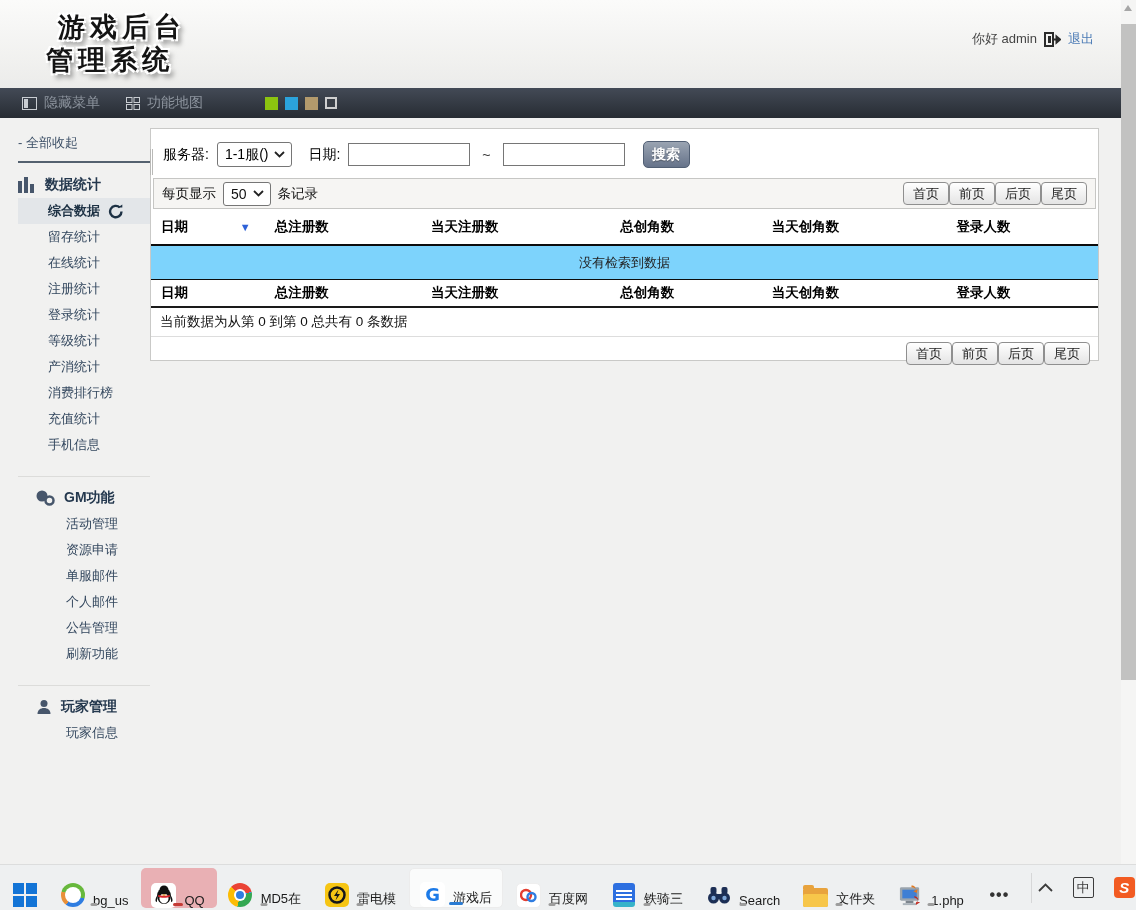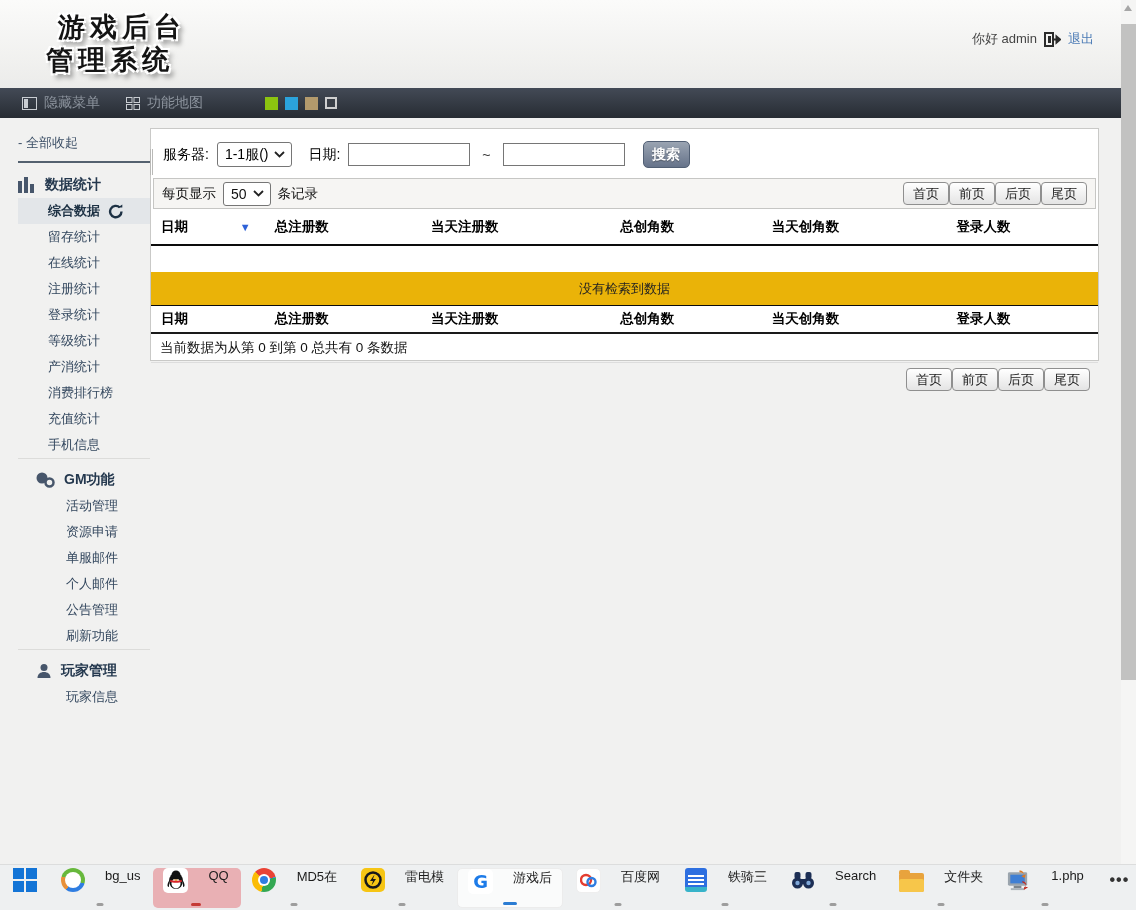--- a/index.html
+++ b/index.html
@@ -25,21 +25,21 @@
   .nav-item { display:flex; align-items:center; gap:7px; color:#8d949e; font-size:14px; margin-right:26px; cursor:pointer; }
   .swatches { display:flex; align-items:center; gap:7px; margin-left:36px; }
   .swatch { width:13px; height:13px; display:inline-block; }
   .swatch.outline { width:12px; height:12px; border:2px solid #cfcfcf; background:#3a3f47 !important; }
 
   
   .sidebar { position:absolute; left:0; top:118px; width:150px; height:746px; font-size:13px; color:#33475e; }
   .collapse-all { margin:16px 0 0 18px; padding-bottom:9px; color:#3c4f66; width:132px;
                   border-bottom:2px solid #54616f; cursor:pointer; }
   .side-section { margin-top:13px; }
-  .side-section.sep { border-top:1px solid #dcdcda; margin-left:18px; margin-right:0; padding-top:12px; margin-top:0; }
+  .side-section.sep { border-top:1px solid #dcdcda; margin-left:18px; margin-right:0; padding-top:12px; margin-top:18px; }
   .sec-head { display:flex; align-items:center; gap:9px; padding-left:18px; font-weight:bold; font-size:14px;
               color:#24384e; margin-bottom:4px; cursor:pointer; }
   .side-item { padding:5px 0 5px 48px; cursor:pointer; color:#33475e; line-height:16px; }
   .side-item.selected { background:#e3e6e9; color:#1d3144; font-weight:bold; margin-left:18px; padding-left:30px;
                         display:flex; align-items:center; gap:8px; }
   .side-section.sep .side-item:first-of-type {}
 
   
   .panel { position:absolute; left:150px; top:128px; width:949px; height:233px; background:#fff;
            border:1px solid #c9c9c7; }
@@ -58,38 +58,38 @@
                  align-items:center; padding:0 8px; font-size:13.5px; color:#111; }
   .perpage-left { display:flex; align-items:center; gap:7px; }
   .pg-group { margin-left:auto; display:flex; }
   .pg-btn { border:1px solid #8f8f8f; border-radius:4px; background:linear-gradient(#ffffff,#e4e4e4);
             font-size:13px; color:#222; padding:2px 9px; height:23px; cursor:pointer; }
 
   .grid-head { display:flex; align-items:center; height:37px; border-bottom:2px solid #0c0c0c; font-weight:bold;
                font-size:13.5px; color:#000; }
   .grid-head .cell { padding-left:10px; display:flex; align-items:center; }
   .sort-arrow { color:#2f62d8; font-size:11px; margin-left:auto; margin-right:14px; }
-  .nodata-row { height:34px; background:#eab308; border-bottom:1px solid #0c0c0c; display:flex;
-                align-items:center; justify-content:center; font-size:13px; color:#222;margin-top:26px; }
+  .nodata-row { height:34px; background:#7dd3fc; border-bottom:1px solid #0c0c0c; display:flex;
+                align-items:center; justify-content:center; font-size:13px; color:#222; }
   .grid-foot { display:flex; align-items:center; height:28px; border-bottom:2px solid #1a1a1a; font-weight:bold;
                font-size:13.5px; }
   .grid-foot .cell { padding-left:10px; }
   .summary-row { height:28px; display:flex; align-items:center; padding-left:9px; font-size:13.5px; color:#111; }
   .bottom-bar { border-top:1px solid #ddd; height:33px; display:flex; align-items:center; padding-right:8px; }
 
   
   .vscroll { position:absolute; right:0; top:0; width:15px; height:864px; background:#f5f5f4; }
   .vscroll .up { position:absolute; top:5px; left:3px; width:0; height:0; border-left:4.5px solid transparent;
                  border-right:4.5px solid transparent; border-bottom:6px solid #a6a6a6; }
   .vscroll .thumb { position:absolute; top:24px; left:0; width:15px; height:656px; background:#c2c2c1; }
 
   
   .taskbar { position:absolute; left:0; top:864px; width:1136px; height:46px; background:#eef0f1;
              border-top:1px solid #dcdddd; display:flex; align-items:center; padding-left:2px; }
-  .tb-item { display:flex; align-items:flex-start; gap:20px; height:40px; padding:0 10px; border-radius:5px;
+  .tb-item { display:flex; align-items:flex-end; gap:8px; height:40px; padding:0 10px; border-radius:5px;
              position:relative; cursor:pointer; font-size:13px; color:#1b1b1b; margin-right:3px; white-space:nowrap; }
   .tb-item .dot { position:absolute; bottom:2px; left:50%; transform:translateX(-50%); width:7px; height:3px;
                   border-radius:2px; background:#9d9d9d; }
   .tb-item.hl-qq { background:#e9b0b4; box-shadow:2px 0 0 #e9b0b4; }
   .tb-item.hl-qq .dot { background:#c53b36; width:10px; }
   .tb-item.hl-active { background:#fafbfb; border:1px solid #ececec; }
   .tb-item.hl-active .dot { background:#2b7cd3; width:14px; }
   .ico24 { width:25px; height:25px; display:flex; align-items:center; justify-content:center; flex:0 0 auto; }
   .win-logo { display:grid; grid-template-columns:11px 11px; grid-template-rows:11px 11px; gap:2px; }
   .win-logo i { background:#1374d6; }

